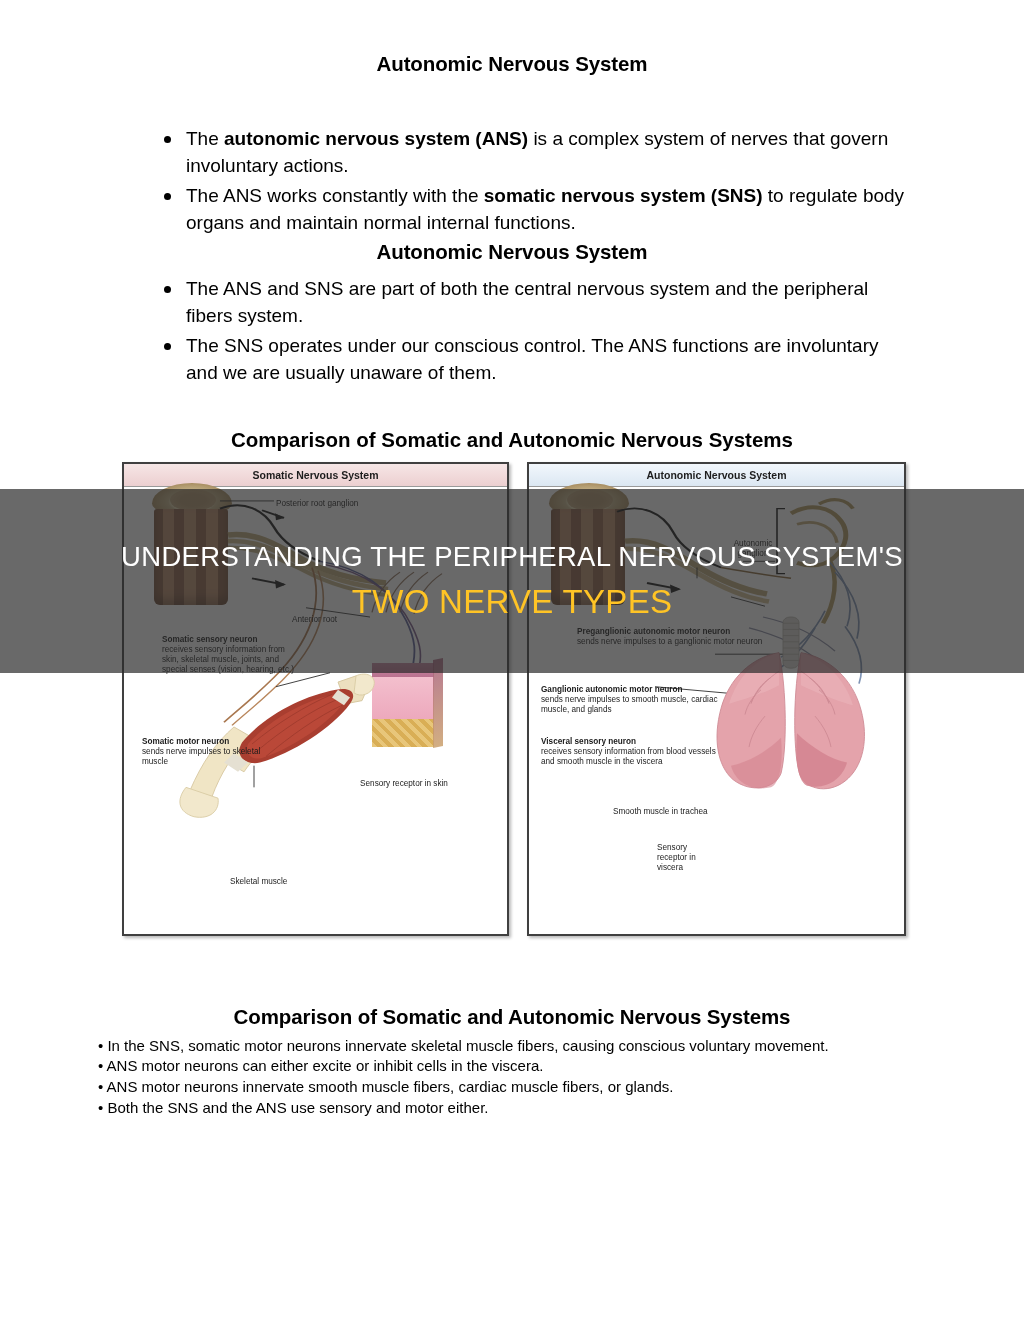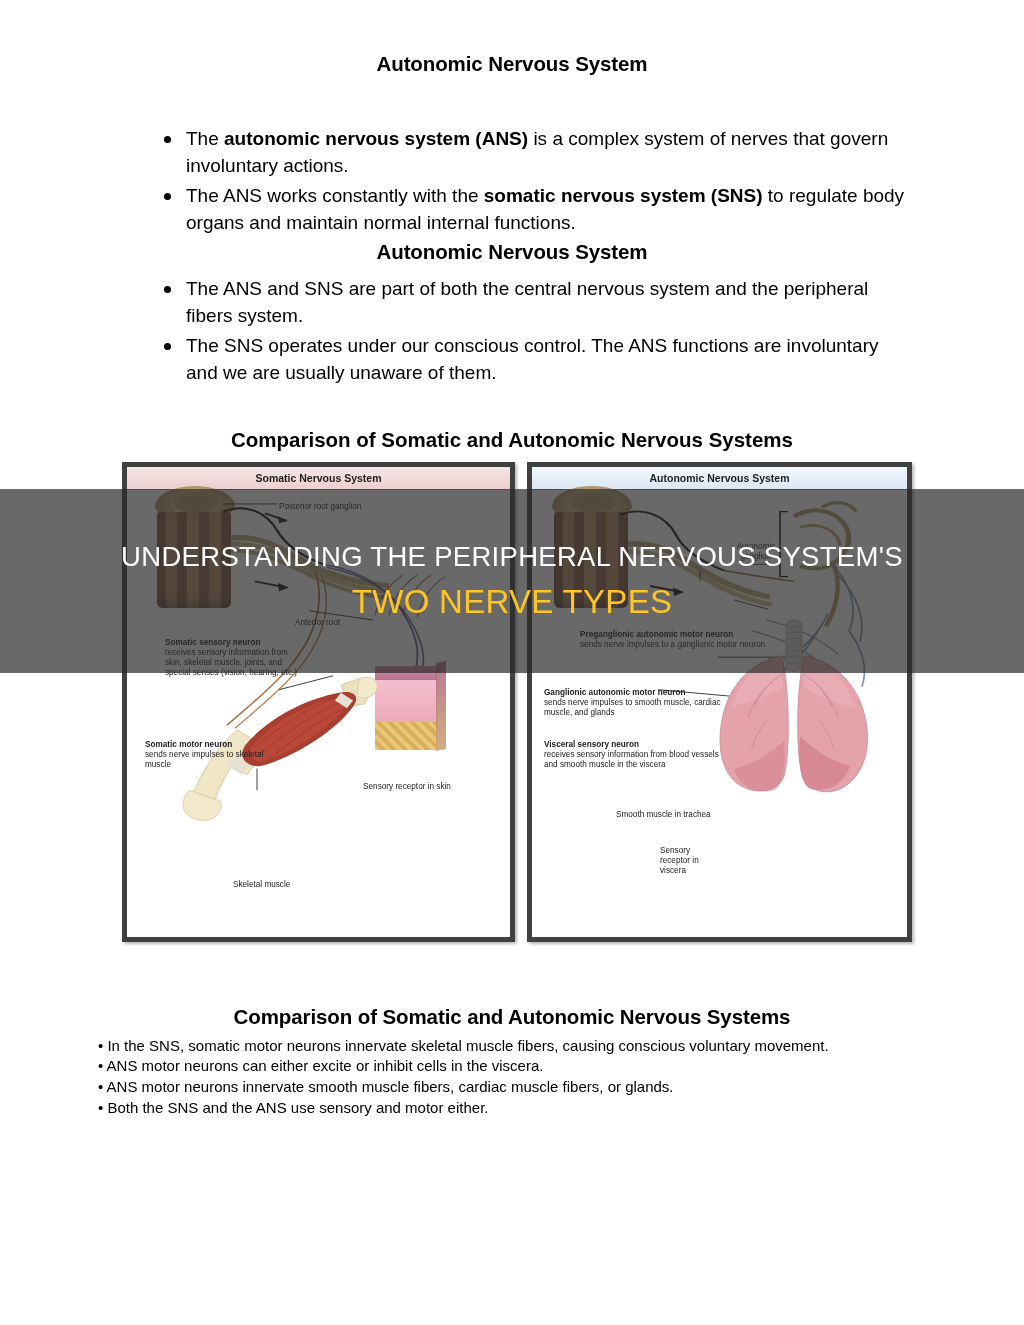--- a/index.html
+++ b/index.html
@@ -34,21 +34,21 @@
 
   .fig-heading{
     position:absolute;left:0;width:1024px;top:428px;text-align:center;
     font-size:20.5px;font-weight:bold;
   }
 
   
   .figure{position:absolute;left:122px;top:462px;width:780px;height:470px;}
   .panel{
     position:absolute;top:0;height:470px;background:#fff;
-    border:5px solid #404040;box-shadow:2px 2px 3px rgba(0,0,0,.28);
+    border:2px solid #404040;box-shadow:2px 2px 3px rgba(0,0,0,.28);
     overflow:hidden;
   }
   .panel.left{left:0;width:383px;}
   .panel.right{left:405px;width:375px;}
   .panel-head{
     height:22px;line-height:22px;text-align:center;
     font-size:10.5px;font-weight:bold;color:#1d1d1d;
     border-bottom:1px solid #9a9a9a;
   }
   .panel.left .panel-head{background:linear-gradient(#f6e6e6,#eccfd0);}

